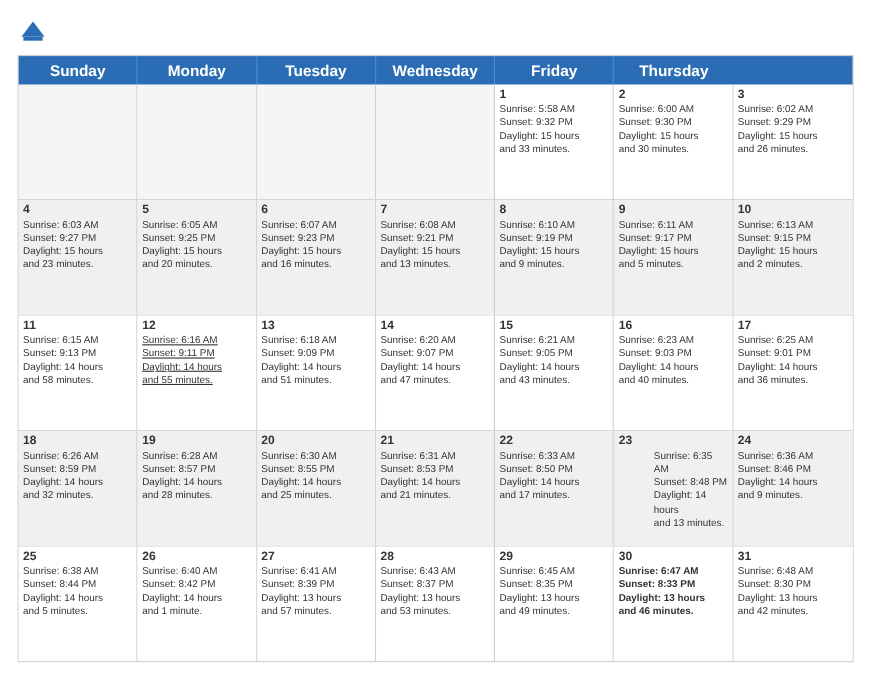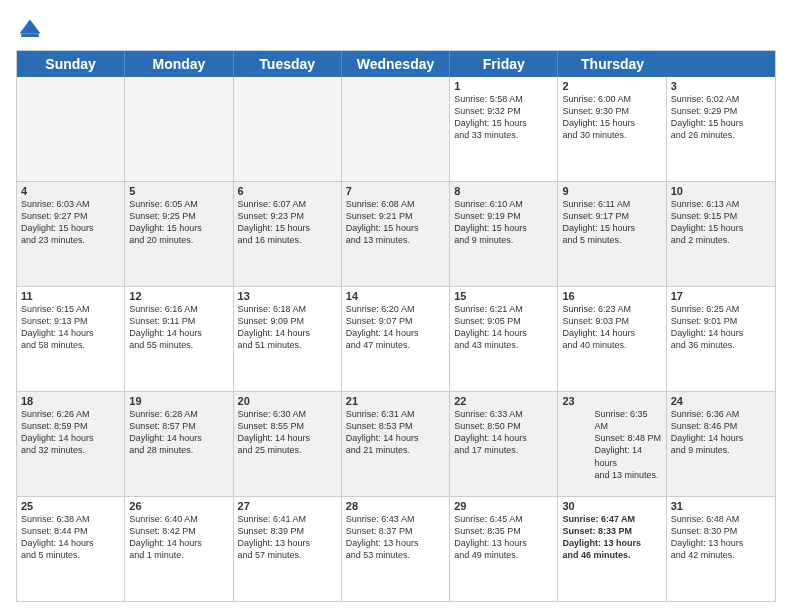--- a/index.html
+++ b/index.html
@@ -231,21 +231,21 @@
         <div class="cal-row">
           <div class="cal-cell">
             <span class="day-num">11</span>
             <div class="day-info" style="white-space: pre-line;">Sunrise: 6:15 AM
 Sunset: 9:13 PM
 Daylight: 14 hours
 and 58 minutes.</div>
           </div>
           <div class="cal-cell">
             <span class="day-num">12</span>
-            <div class="day-info" style="white-space: pre-line;">Sunrise: 6:16 AM
+            <div class="day-info" style="white-space: pre-line; text-decoration: underline;">Sunrise: 6:16 AM
 Sunset: 9:11 PM
 Daylight: 14 hours
 and 55 minutes.</div>
           </div>
           <div class="cal-cell">
             <span class="day-num">13</span>
             <div class="day-info" style="white-space: pre-line;">Sunrise: 6:18 AM
 Sunset: 9:09 PM
 Daylight: 14 hours
 and 51 minutes.</div>

